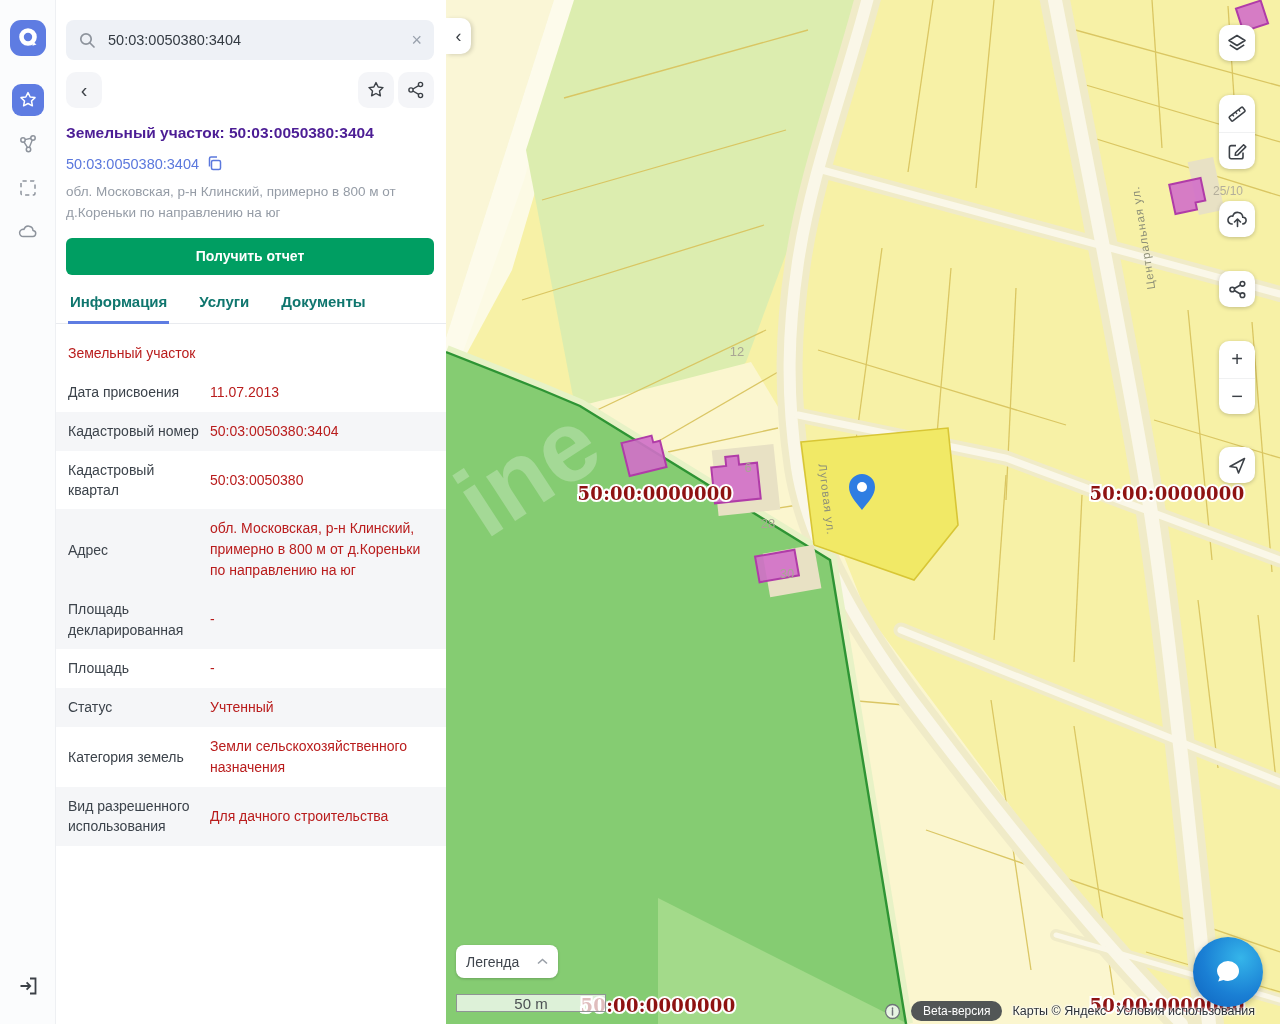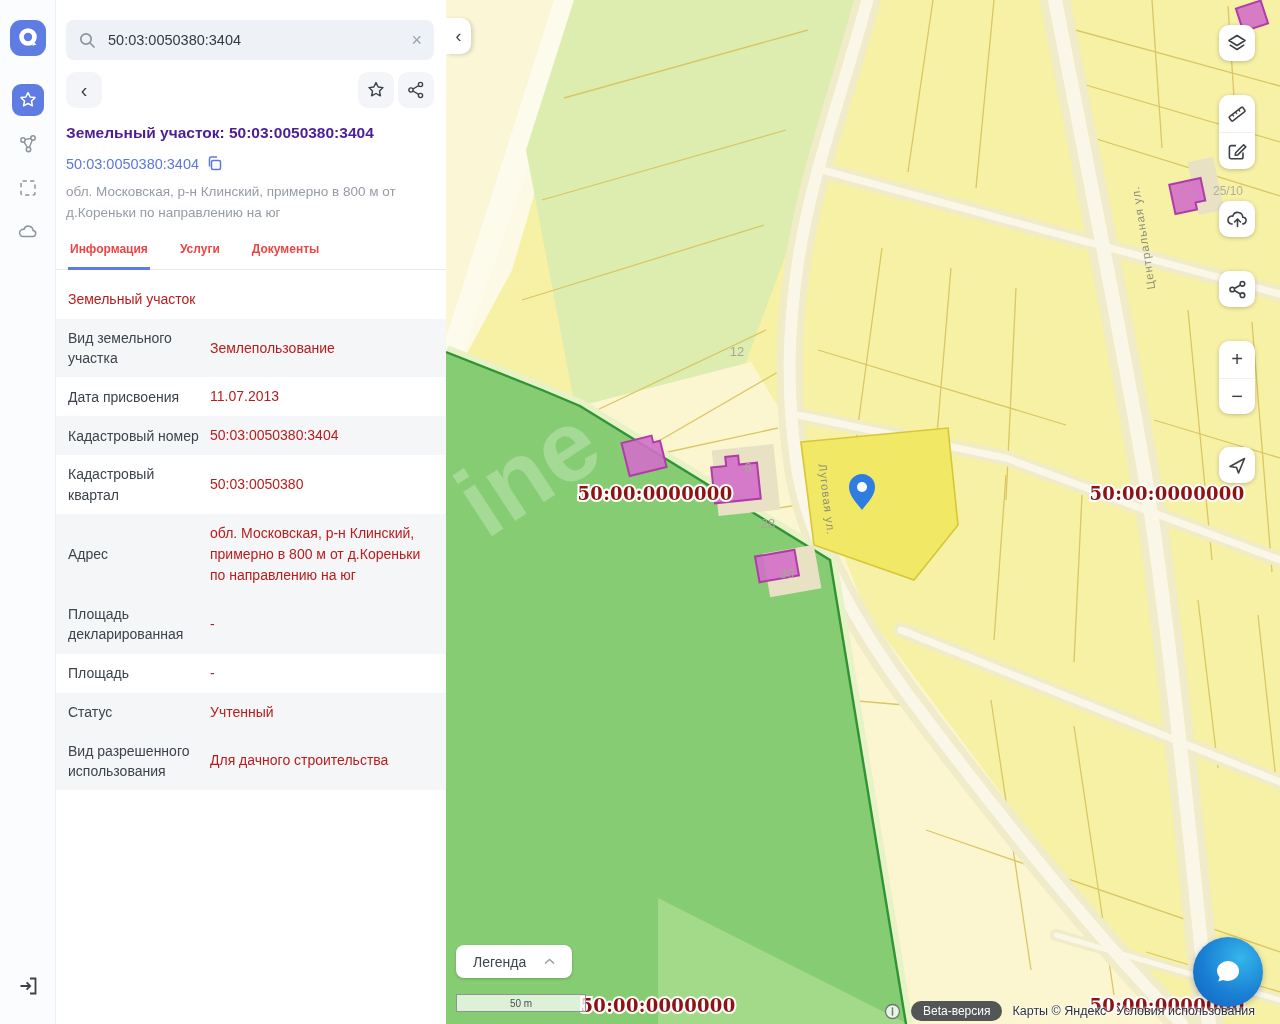--- a/index.html
+++ b/index.html
@@ -28,21 +28,21 @@
     display:flex; align-items:center; justify-content:center; color:#3c4147; font-size:20px; }
   .hdr-spacer { flex:1; }
   .ptitle { margin:16px 12px 0 10px; font-size:15.5px; font-weight:700; color:#4c1d95; }
   .cadlink { margin:13px 12px 0 10px; display:flex; align-items:center; gap:7px;
     color:#5b78dd; font-size:14.5px; }
   .address { margin:10px 14px 0 10px; font-size:13.5px; line-height:1.55; color:#959ca6; }
   .report { display:block; margin:14px 12px 0 10px; width:368px; height:37px;
     background:#009e62; color:#fff; border:none; border-radius:6px;
     font-size:14px; font-weight:600; font-family:inherit; cursor:pointer; }
   .tabs { margin:18px 0 0; padding-left:12px; display:flex; gap:28px; border-bottom:1px solid #e9ebef; }
-  .tab { padding:0 2px 11px; font-size:12px; font-weight:700; color:#ef4444;
+  .tab { padding:0 2px 11px; font-size:15px; font-weight:700; color:#0f766e;
     border-bottom:3px solid transparent; margin-bottom:-1px; cursor:pointer; }
   .tab.active { border-bottom-color:#5e7ce2; }
   .itable { margin-top:10px; }
   .irow { display:flex; align-items:center; gap:10px; padding:9px 14px 9px 12px; }
   .irow.alt { background:#f5f6f8; }
   .irow .lbl { flex:0 0 132px; font-size:14px; color:#3c434b; line-height:1.45; }
   .irow .val { flex:1; font-size:14px; color:#b91c1c; line-height:1.5; }
   
   .map { position:absolute; left:446px; top:0; width:834px; height:1024px; overflow:hidden; background:#f7f1a6; }
   .map svg.canvas { position:absolute; left:0; top:0; }
@@ -57,24 +57,24 @@
     display:flex; align-items:center; justify-content:center;
     font-size:18px; color:#3c4147; z-index:2; cursor:pointer; }
   .mapbtn { position:absolute; left:773px; width:36px; background:#fff; border-radius:10px;
     box-shadow:0 1px 4px rgba(0,0,0,.22); z-index:2; display:flex; flex-direction:column;
     align-items:center; justify-content:center; cursor:pointer; }
   .mapbtn .cell { width:100%; height:36px; display:flex; align-items:center; justify-content:center; }
   .mapbtn .cell + .cell { border-top:1px solid #f0f1f2; }
   .zoomglyph { font-size:20px; color:#3c4147; }
   .legend { position:absolute; left:10px; top:945px; height:33px; background:#fff; border-radius:8px;
     box-shadow:0 1px 3px rgba(0,0,0,.2); display:flex; align-items:center; gap:18px;
-    padding:0 17px; font-size:14px; color:#3f454d; z-index:2; cursor:pointer; }
-  .scalebar { position:absolute; left:10px; top:994px; width:130px; height:18px;
+    padding:0 10px; font-size:14px; color:#3f454d; z-index:2; cursor:pointer; }
+  .scalebar { position:absolute; left:10px; top:994px; width:150px; height:18px;
     background:rgba(255,255,255,.72); border:1px solid #8f9494; z-index:2;
-    display:flex; align-items:center; justify-content:center; font-size:10px; color:#4c5154; }
+    display:flex; align-items:center; justify-content:center; font-size:15px; color:#4c5154; }
   .attrib { position:absolute; left:438px; top:1001px; display:flex; align-items:center; gap:10px;
     z-index:2; font-size:12.5px; color:#2e3338; }
   .halo { text-shadow:0 0 3px #fff,0 0 3px #fff,0 0 2px #fff; }
   .beta { background:rgba(58,64,70,.88); color:#fff; border-radius:11px; padding:3px 12px;
     font-size:12px; text-shadow:none; }
   .chat { position:absolute; left:747px; top:937px; width:70px; height:70px; border-radius:50%;
     background:radial-gradient(circle at 68% 30%, #35b5ea 0%, #1a7fd4 55%, #0e62bd 100%);
     z-index:3; display:flex; align-items:center; justify-content:center;
     box-shadow:0 2px 6px rgba(0,0,0,.25); cursor:pointer; }
   .icon-svg { display:block; }
@@ -153,35 +153,32 @@
   <div class="cadlink">
     <span>50:03:0050380:3404</span>
     <svg class="icon-svg" width="17" height="17" viewBox="0 0 17 17">
       <rect x="5.5" y="5.5" width="9" height="9" rx="1.5" fill="none" stroke="#5b78dd" stroke-width="1.5"></rect>
       <path d="M3.5 11.5 V3.5 a1.5 1.5 0 0 1 1.5-1.5 H11" fill="none" stroke="#5b78dd" stroke-width="1.5"></path>
     </svg>
   </div>
 
   <div class="address">обл. Московская, р-н Клинский, примерно в 800 м от д.Кореньки по направлению на юг</div>
 
+  <button class="report">Получить отчет</button>
 
   <div class="tabs">
     <div class="tab active">Информация</div>
     <div class="tab">Услуги</div>
     <div class="tab">Документы</div>
   </div>
 
   <div class="itable">
     <div class="irow">
         <span class="val">Земельный участок</span>
       </div>
-    <div class="irow alt">
-        <span class="lbl">Вид земельного участка</span>
-        <span class="val">Землепользование</span>
-      </div>
     <div class="irow">
         <span class="lbl">Дата присвоения</span>
         <span class="val">11.07.2013</span>
       </div>
     <div class="irow alt">
         <span class="lbl">Кадастровый номер</span>
         <span class="val">50:03:0050380:3404</span>
       </div>
     <div class="irow">
         <span class="lbl">Кадастровый квартал</span>
@@ -195,20 +192,24 @@
         <span class="lbl">Площадь декларированная</span>
         <span class="val">-</span>
       </div>
     <div class="irow">
         <span class="lbl">Площадь</span>
         <span class="val">-</span>
       </div>
     <div class="irow alt">
         <span class="lbl">Статус</span>
         <span class="val">Учтенный</span>
+      </div>
+    <div class="irow">
+        <span class="lbl">Категория земель</span>
+        <span class="val">Земли сельскохозяйственного назначения</span>
       </div>
     <div class="irow alt">
         <span class="lbl">Вид разрешенного использования</span>
         <span class="val">Для дачного строительства</span>
       </div>
   </div>
 </div>
 
 <div class="map">
   <svg class="canvas" width="834" height="1024" viewBox="0 0 834 1024">

